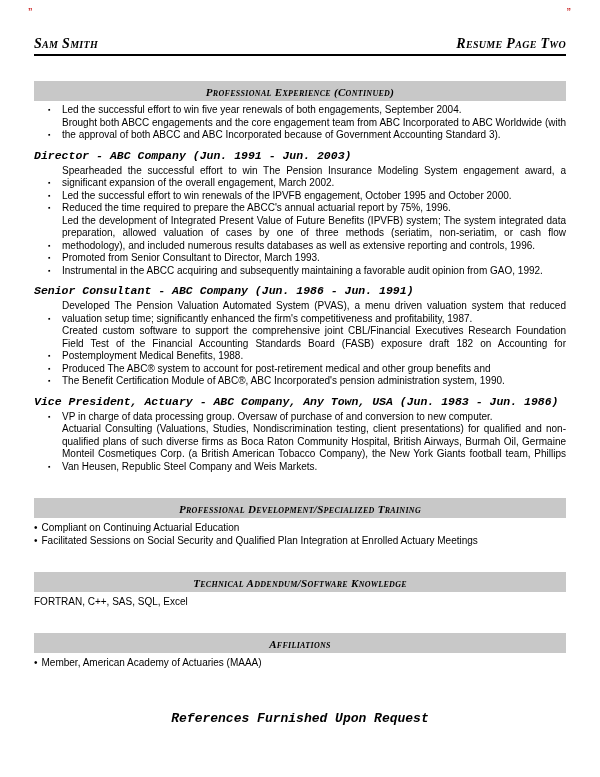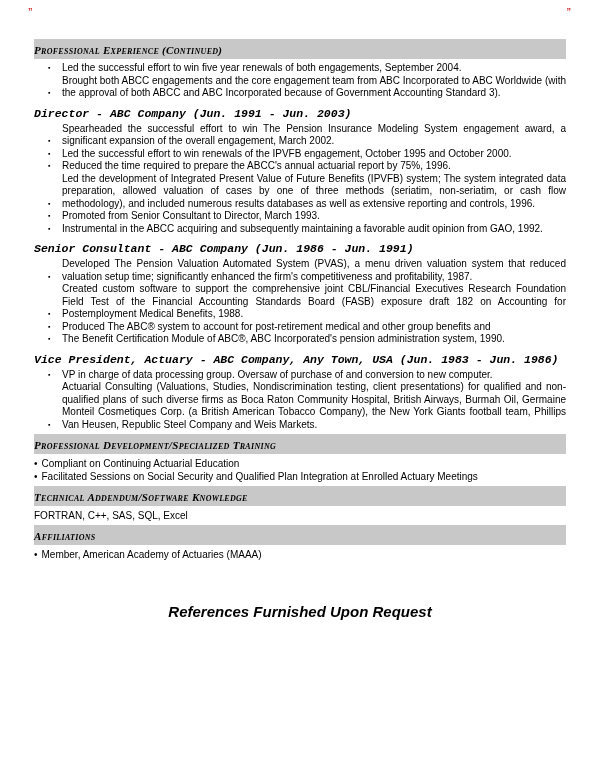--- a/index.html
+++ b/index.html
@@ -37,21 +37,22 @@
     font-family: "Liberation Serif", serif;
     font-style: italic;
     font-weight: bold;
     font-variant: small-caps;
     font-size: 14px;
     letter-spacing: 0.3px;
   }
 
   .section-bar {
     background: #c8c8c8;
-    margin-top: 3px;
+    text-align: center;
+    margin-top: 25px;
     padding: 1px 0 1px 0;
   }
   .section-bar .section-title {
     font-family: "Liberation Serif", serif;
     font-style: italic;
     font-weight: bold;
     font-variant: small-caps;
     font-size: 11px;
     letter-spacing: 0.3px;
   }
@@ -86,35 +87,39 @@
   .centered-block { margin-top: 3px; }
   .centered-line {
     text-align: left;
     font-size: 10px;
     line-height: 13px;
   }
   .centered-line .dot { margin-right: 4px; }
 
   .footer-note {
     text-align: center;
-    font-family: Liberation Sans, sans-serif;
-    font-style: italic;
-    font-weight: bold;
-    font-size: 15px;
+    font-family: Liberation Mono, monospace;
+    font-style: italic;
+    font-weight: bold;
+    font-size: 13px;
     margin-top: 42px;
   }
 </style>
 </head>
 <body>
 
 <div class="page">
 
   <span class="corner-mark left">”</span>
   <span class="corner-mark right">”</span>
 
+  <div class="header-row">
+    <span class="name">Sam Smith</span>
+    <span class="page-label">Resume Page Two</span>
+  </div>
 
   <div class="section-bar">
     <span class="section-title">Professional Experience (Continued)</span>
   </div>
 
   <div class="bullets">
     <div class="bullet">
       <span class="marker">▪</span>
       <span class="btext">Led the successful effort to win five year renewals of both engagements, September 2004.</span>
     </div>

